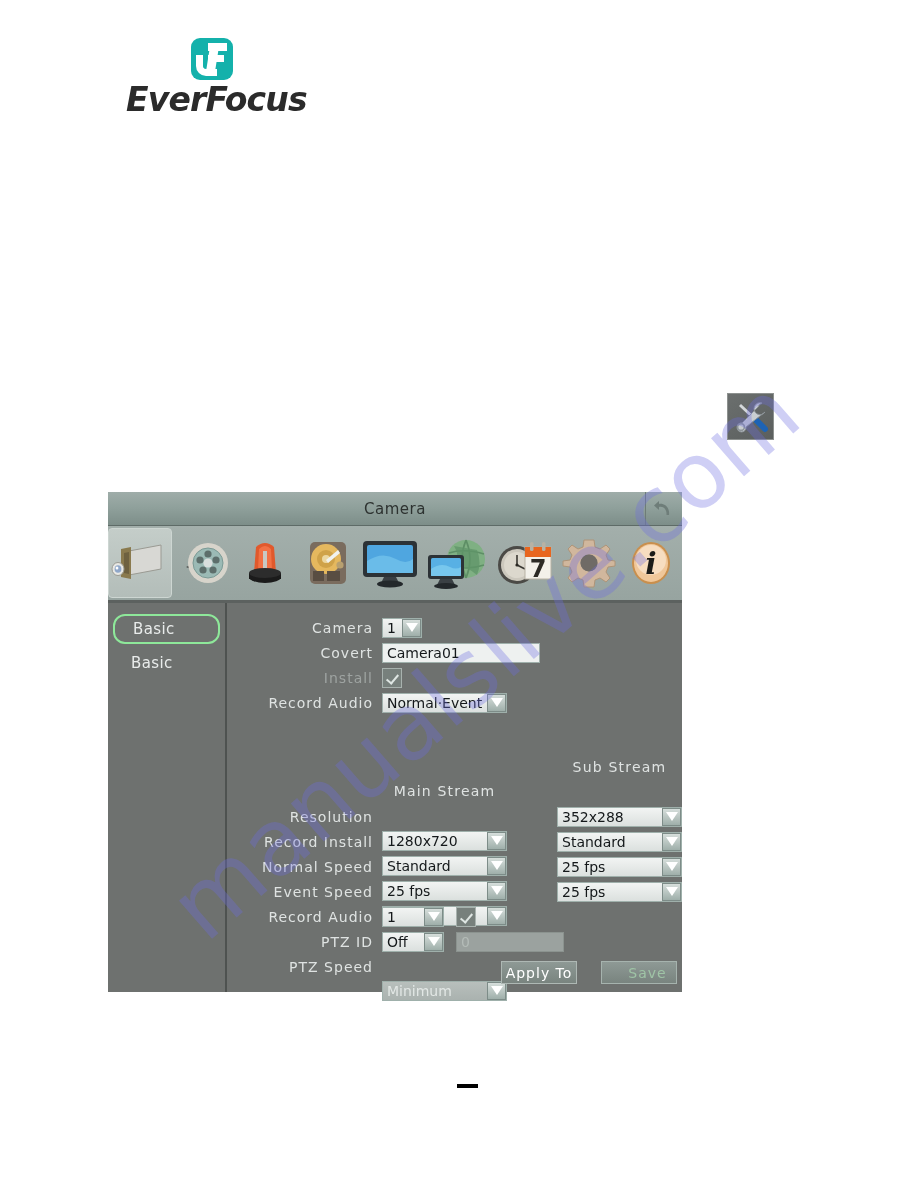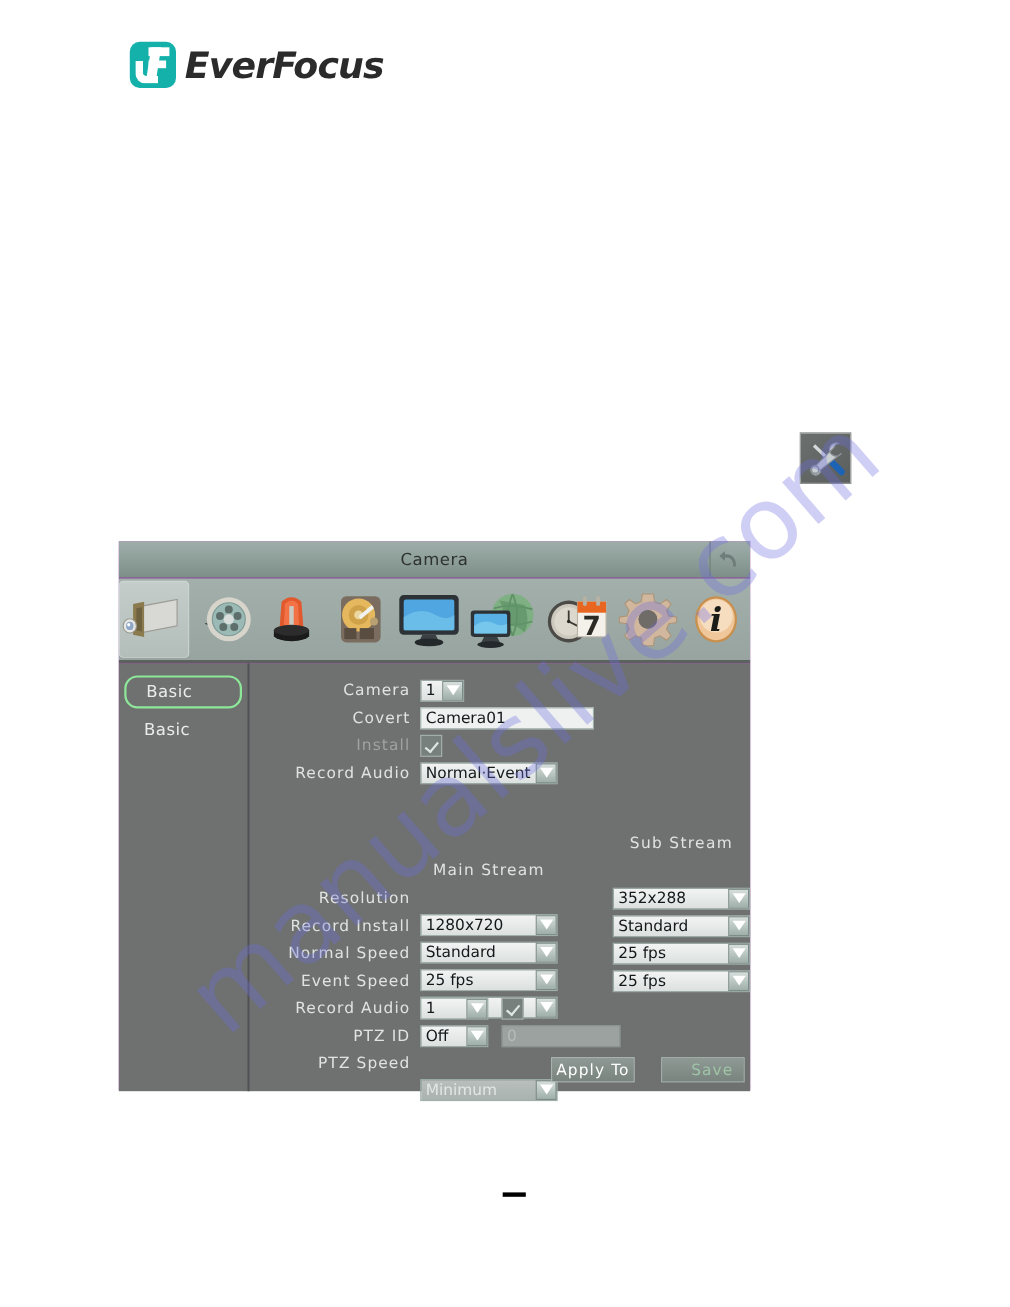--- a/index.html
+++ b/index.html
@@ -10,21 +10,21 @@
     width: 918px; height: 1188px;
     position: relative;
     overflow: hidden;
     font-family: "DejaVu Sans", sans-serif;
   }
 
   
   #logo {
     position: absolute;
     left: 118px; top: 38px;
-    display: flex; align-items: center;
+    display: flex; align-items: center; flex-direction: column;
   }
   #logo-mark {
     width: 42px; height: 42px;
     background: #14b1ab;
     border-radius: 9px;
     position: relative;
     overflow: hidden;
   }
   #logo-mark .f-stem {
     position: absolute;

